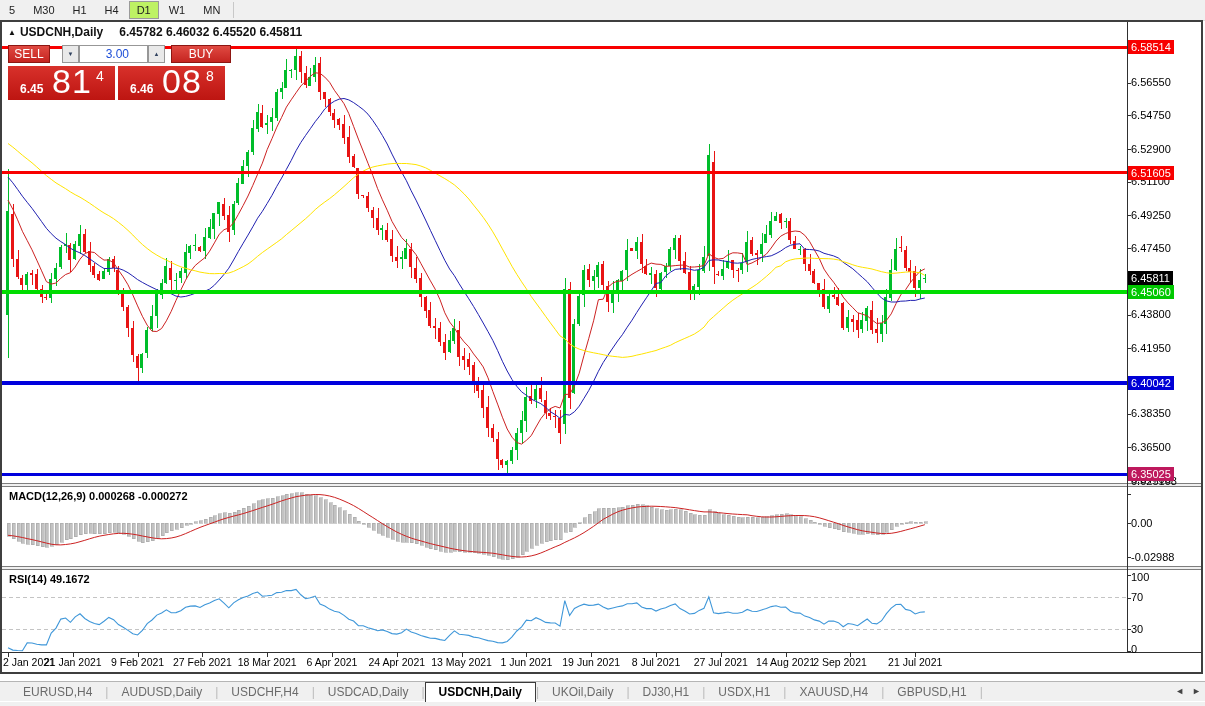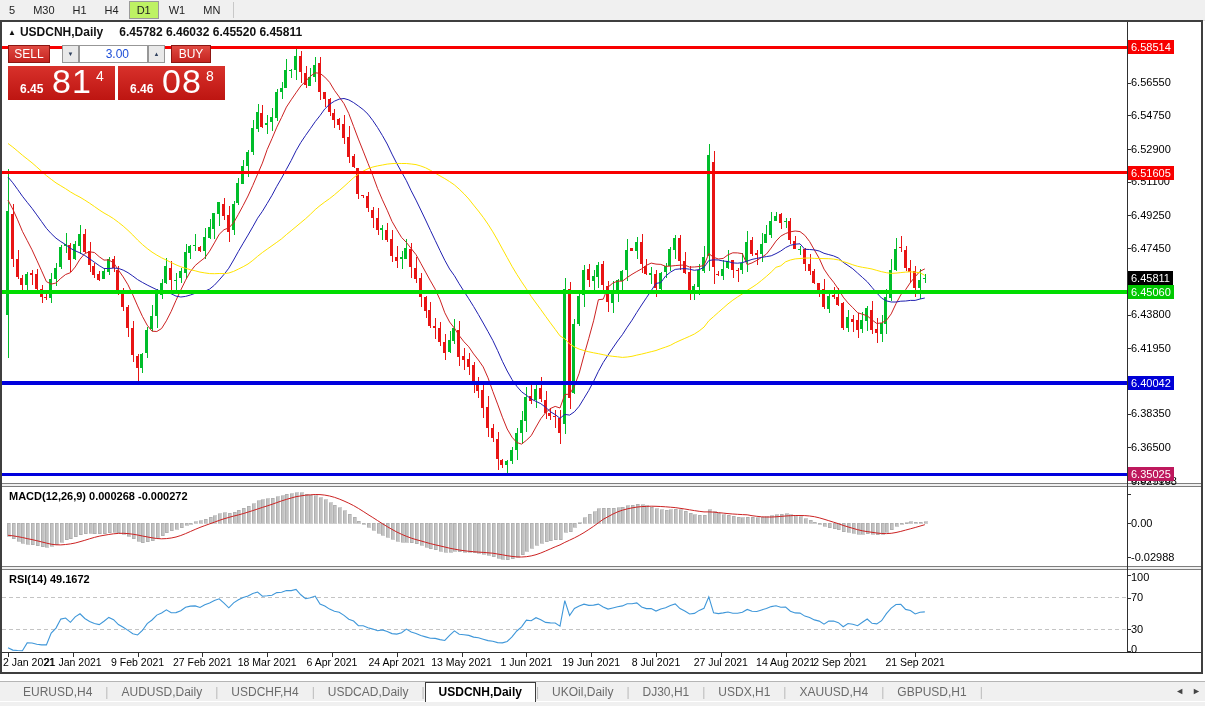--- a/index.html
+++ b/index.html
@@ -21,21 +21,21 @@
                z-index:30;white-space:nowrap;}
   #chart-title .tri{font-size:8px;vertical-align:1px;margin-right:4px;}
   #chart-title .ohlc{font-weight:700;margin-left:16px;}
   
   #trade{position:absolute;left:0;top:23px;z-index:31;}
   .tp-row1{position:absolute;top:0;left:0;height:18px;}
   .tp-btn{position:absolute;height:18px;line-height:17px;text-align:center;color:#fff;
           font-size:12px;background:linear-gradient(#e04a42,#c52420);border:1px solid #8d1612;
           box-sizing:border-box;cursor:pointer;}
   #sell-btn{left:6px;width:42px;}
-  #buy-btn{left:169px;width:40px;}
+  #buy-btn{left:169px;width:60px;}
   .spin-btn{position:absolute;top:0;width:17px;height:18px;background:#e9e9e9;border:1px solid #979797;
             box-sizing:border-box;text-align:center;line-height:16px;font-size:6px;color:#30415e;cursor:pointer;}
   #vol-down{left:60px;}
   #vol-up{left:146px;}
   #vol-field{position:absolute;left:77px;top:0;width:69px;height:18px;border:1px solid #979797;
              box-sizing:border-box;background:#fff;font-size:12px;color:#1d4ed8;text-align:right;
              padding-right:18px;line-height:16px;}
   .price-box{position:absolute;top:21px;height:34px;background:linear-gradient(#d8312b,#bd1511);
              color:#fff;cursor:pointer;}
   #sell-box{left:6px;width:107px;}
@@ -788,21 +788,21 @@
         <div class="date-label" style="left: 589.2px;">19 Jun 2021</div>
         <div class="date-tick" style="left: 589px;"></div>
         <div class="date-label" style="left: 654px;">8 Jul 2021</div>
         <div class="date-tick" style="left: 654px;"></div>
         <div class="date-label" style="left: 718.8px;">27 Jul 2021</div>
         <div class="date-tick" style="left: 719px;"></div>
         <div class="date-label" style="left: 783.6px;">14 Aug 2021</div>
         <div class="date-tick" style="left: 784px;"></div>
         <div class="date-label" style="left: 838px;">2 Sep 2021</div>
         <div class="date-tick" style="left: 848px;"></div>
-        <div class="date-label" style="left: 913.2px;">21 Sep 2021</div>
+        <div class="date-label" style="left: 913.2px;">21 Jul 2021</div>
         <div class="date-tick" style="left: 913px;"></div>
       </div>
  </div>
 </div>
 
 <div id="tabbar">
     <div class="tab">EURUSD,H4</div>
     <div class="tab-sep">|</div>
     <div class="tab">AUDUSD,Daily</div>
     <div class="tab-sep">|</div>

